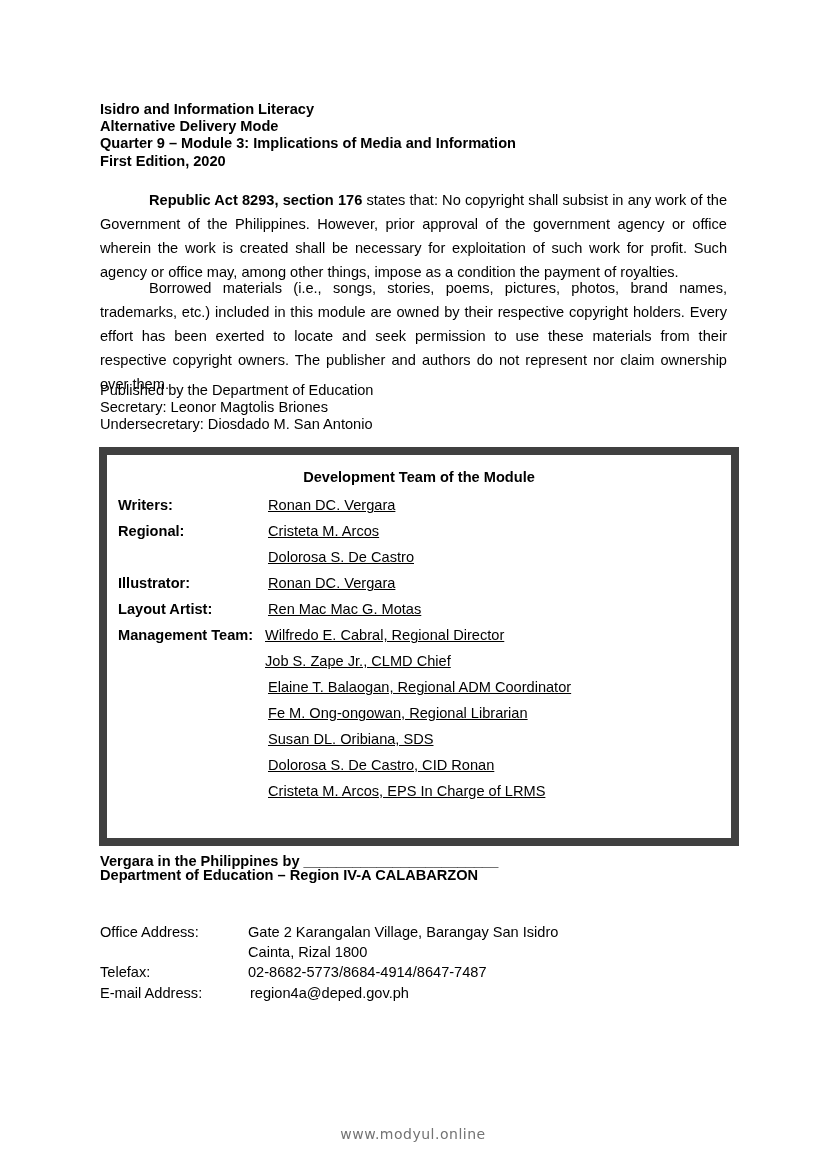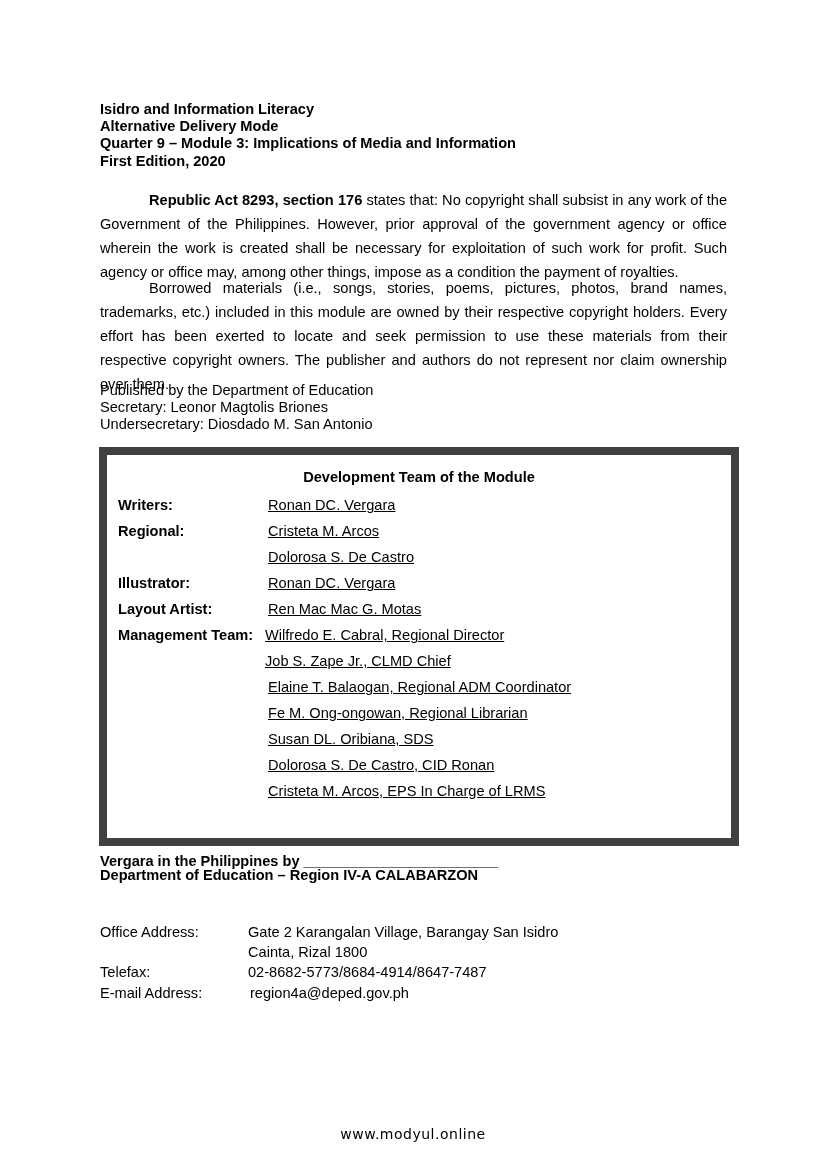--- a/index.html
+++ b/index.html
@@ -9,21 +9,21 @@
   .line { position:absolute; left:100px; white-space:nowrap; line-height:17px; }
   .para { position:absolute; left:100px; width:627px; line-height:24px; text-align:justify; }
   .para .ind { display:inline-block; width:49px; }
   .box { position:absolute; left:99px; top:447px; width:624px; height:383px;
          border:8px solid #404040; box-sizing:content-box; }
   .box-title { position:absolute; left:0; right:0; top:14px; text-align:center; font-weight:bold; }
   .row { position:absolute; left:11px; white-space:nowrap; }
   .row .lbl { position:absolute; left:0; font-weight:bold; }
   .row .val { position:absolute;text-decoration:underline; }
   .watermark { position:absolute; left:0; right:0; top:1126px; text-align:center;
-               color:#000000; font-family:"DejaVu Sans", sans-serif; font-size:14px; letter-spacing:0.5px; }
+               color:#737373; font-family:"DejaVu Sans", sans-serif; font-size:14px; letter-spacing:0.5px; }
   .contact .k { position:absolute; left:100px; }
   .contact .v { position:absolute; left:248px; }
 </style>
 </head>
 <body>
 
 <div class="line b" style="top:101px;">Isidro and Information Literacy</div>
 <div class="line b" style="top:118px;">Alternative Delivery Mode</div>
 <div class="line b" style="top:135px;">Quarter 9 – Module 3: Implications of Media and Information</div>
 <div class="line b" style="top:153px;">First Edition, 2020</div>

